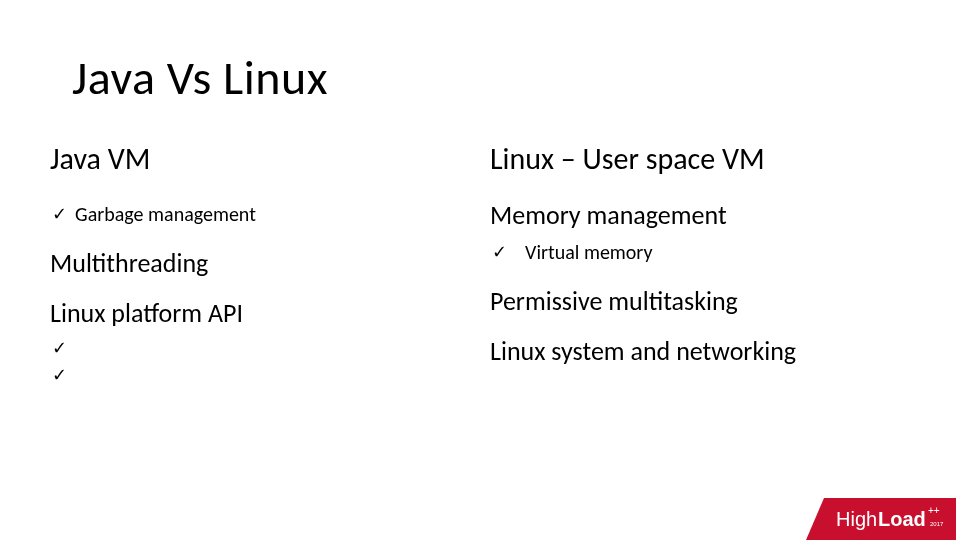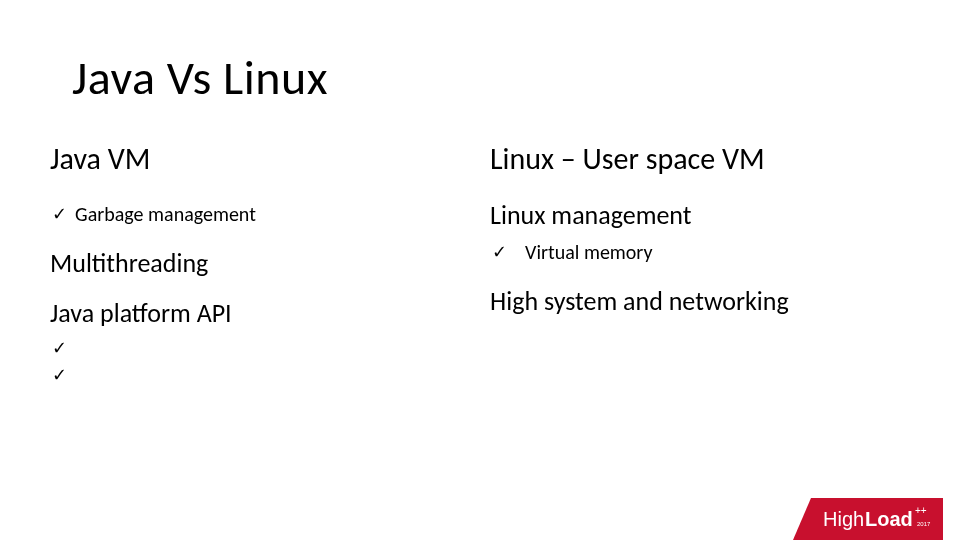--- a/index.html
+++ b/index.html
@@ -8,21 +8,21 @@
   .title { position: absolute; top: 48px; left: 72px; font-size: 48px; font-weight: 300; letter-spacing: 0.5px; }
   .columns { position: absolute; top: 140px; left: 50px; right: 50px; display: flex; }
   .col { flex: 1; }
   .col.right { margin-left: 20px; }
   .col-heading { font-size: 30px; font-weight: 400; margin-bottom: 22px; }
   .topic { font-size: 26px; font-weight: 400; margin-top: 18px; margin-bottom: 6px; }
   .topic:first-of-type { margin-top: 0; }
   .sub { font-size: 20px; font-weight: 400; display: flex; align-items: center; line-height: 1.5; margin-left: 2px; }
   .sub .check { margin-right: 8px; font-size: 18px; }
   .col.right .sub .check { margin-right: 18px; }
-  .logo { position: absolute; right: 17px; bottom: 0; }
+  .logo { position: absolute; right: 4px; bottom: 0; }
   .logo svg { display: block; }
   .logo-text { font-family: Arial, sans-serif; fill: #fff; }
 </style>
 </head>
 <body>
 
 <div class="slide">
   <div class="title">Java Vs Linux</div>
 
   <div class="columns">
@@ -30,40 +30,41 @@
     <div class="col left">
       <div class="col-heading">Java VM</div>
 
       <div class="sub">
         <span class="check">✓</span>
         <span>Garbage management</span>
       </div>
 
       <div class="topic">Multithreading</div>
 
-      <div class="topic">Java platform API</div>
+      <div class="topic">Linux platform API</div>
       <div class="sub">
         <span class="check">✓</span>
       </div>
       <div class="sub">
         <span class="check">✓</span>
       </div>
     </div>
 
     <div class="col right">
       <div class="col-heading">Linux – User space VM</div>
 
-      <div class="topic">Linux management</div>
+      <div class="topic">Memory management</div>
       <div class="sub">
         <span class="check">✓</span>
         <span>Virtual memory</span>
       </div>
 
+      <div class="topic">Permissive multitasking</div>
 
-      <div class="topic">High system and networking</div>
+      <div class="topic">Linux system and networking</div>
     </div>
 
   </div>
 
   <div class="logo">
     <svg width="150" height="42" viewBox="0 0 150 42">
       <polygon points="18,0 150,0 150,42 0,42" fill="#c8102e"></polygon>
       <text x="30" y="28" class="logo-text" font-size="20" font-weight="300">High</text>
       <text x="72" y="28" class="logo-text" font-size="20" font-weight="700">Load</text>
       <text x="122" y="16" class="logo-text" font-size="10" font-weight="400">++</text>

